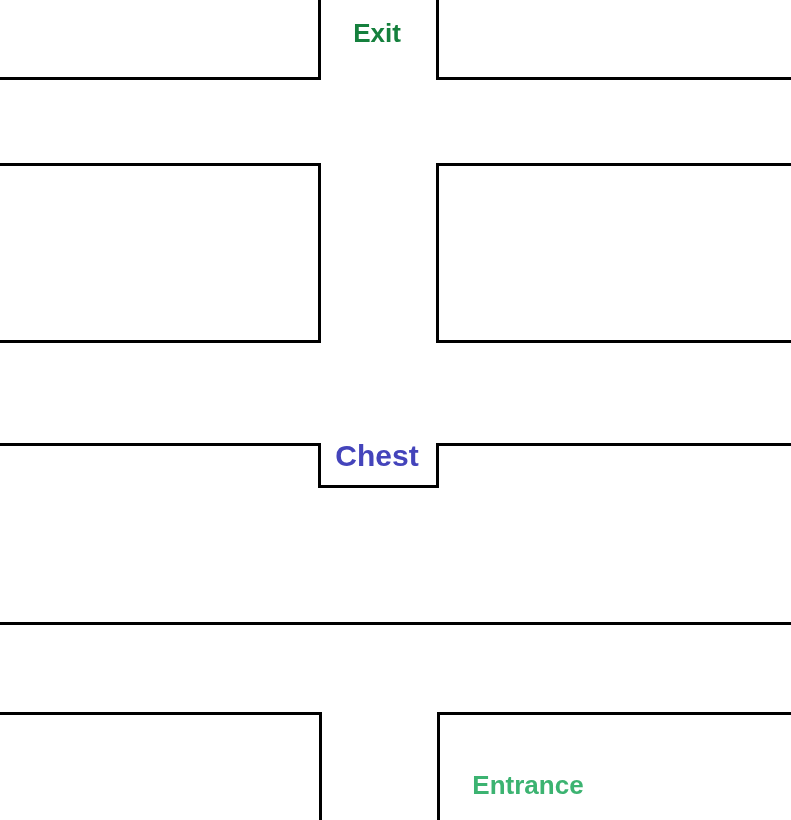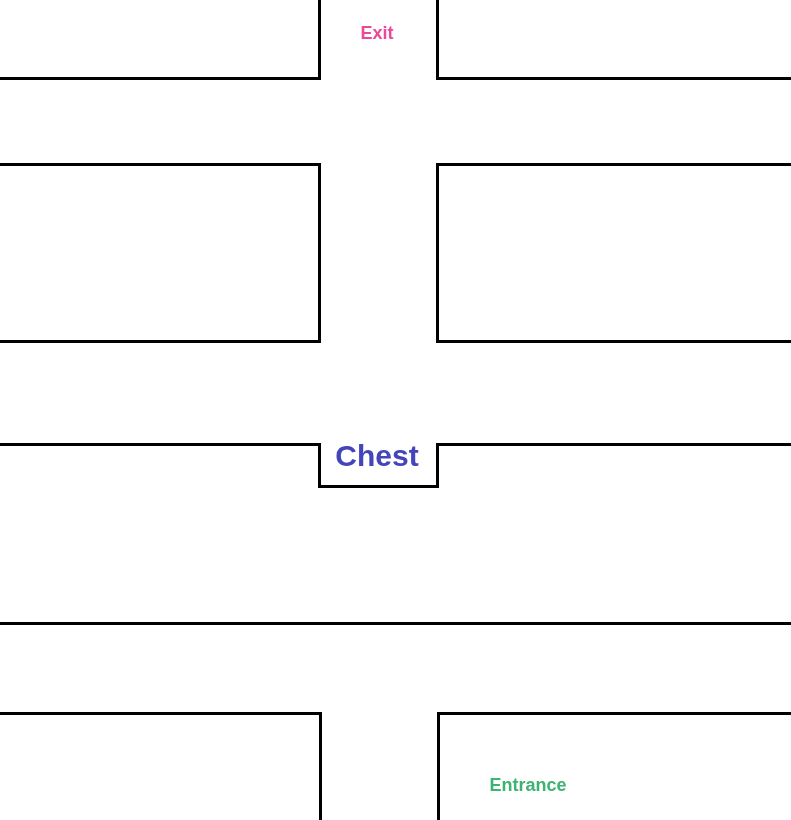--- a/index.html
+++ b/index.html
@@ -67,17 +67,17 @@
       <div class="wall wall-v" style="left: 318px; top: 0px; height: 80px; width: 3px; background: rgb(0, 0, 0);"></div>
       <div class="wall wall-v" style="left: 436px; top: 0px; height: 80px; width: 3px; background: rgb(0, 0, 0);"></div>
       <div class="wall wall-v" style="left: 318px; top: 163px; height: 180px; width: 3px; background: rgb(0, 0, 0);"></div>
       <div class="wall wall-v" style="left: 436px; top: 163px; height: 180px; width: 3px; background: rgb(0, 0, 0);"></div>
       <div class="wall wall-v" style="left: 318px; top: 443px; height: 45px; width: 3px; background: rgb(0, 0, 0);"></div>
       <div class="wall wall-v" style="left: 436px; top: 443px; height: 45px; width: 3px; background: rgb(0, 0, 0);"></div>
       <div class="wall wall-v" style="left: 319px; top: 712px; height: 108px; width: 3px; background: rgb(0, 0, 0);"></div>
       <div class="wall wall-v" style="left: 437px; top: 712px; height: 108px; width: 3px; background: rgb(0, 0, 0);"></div>
     </div>
   <div id="labels-layer">
-      <div class="room-label label-exit" style="color: #ec4899; font-size: 18px; left: 377px; top: 33px; transform: translate(-50%, -50%);">Exit</div>
+      <div class="room-label label-exit" style="color: #15803d; font-size: 26px; left: 377px; top: 33px; transform: translate(-50%, -50%);">Exit</div>
       <div class="room-label label-chest" style="color: rgb(68, 68, 187); font-size: 30px; left: 377px; top: 456px; transform: translate(-50%, -50%);">Chest</div>
-      <div class="room-label label-entrance" style="color: rgb(60, 179, 113); font-size: 18px; left: 528px; top: 785px; transform: translate(-50%, -50%);">Entrance</div>
+      <div class="room-label label-entrance" style="color: rgb(60, 179, 113); font-size: 26px; left: 528px; top: 785px; transform: translate(-50%, -50%);">Entrance</div>
     </div>
 </div>
 
 </body></html>

